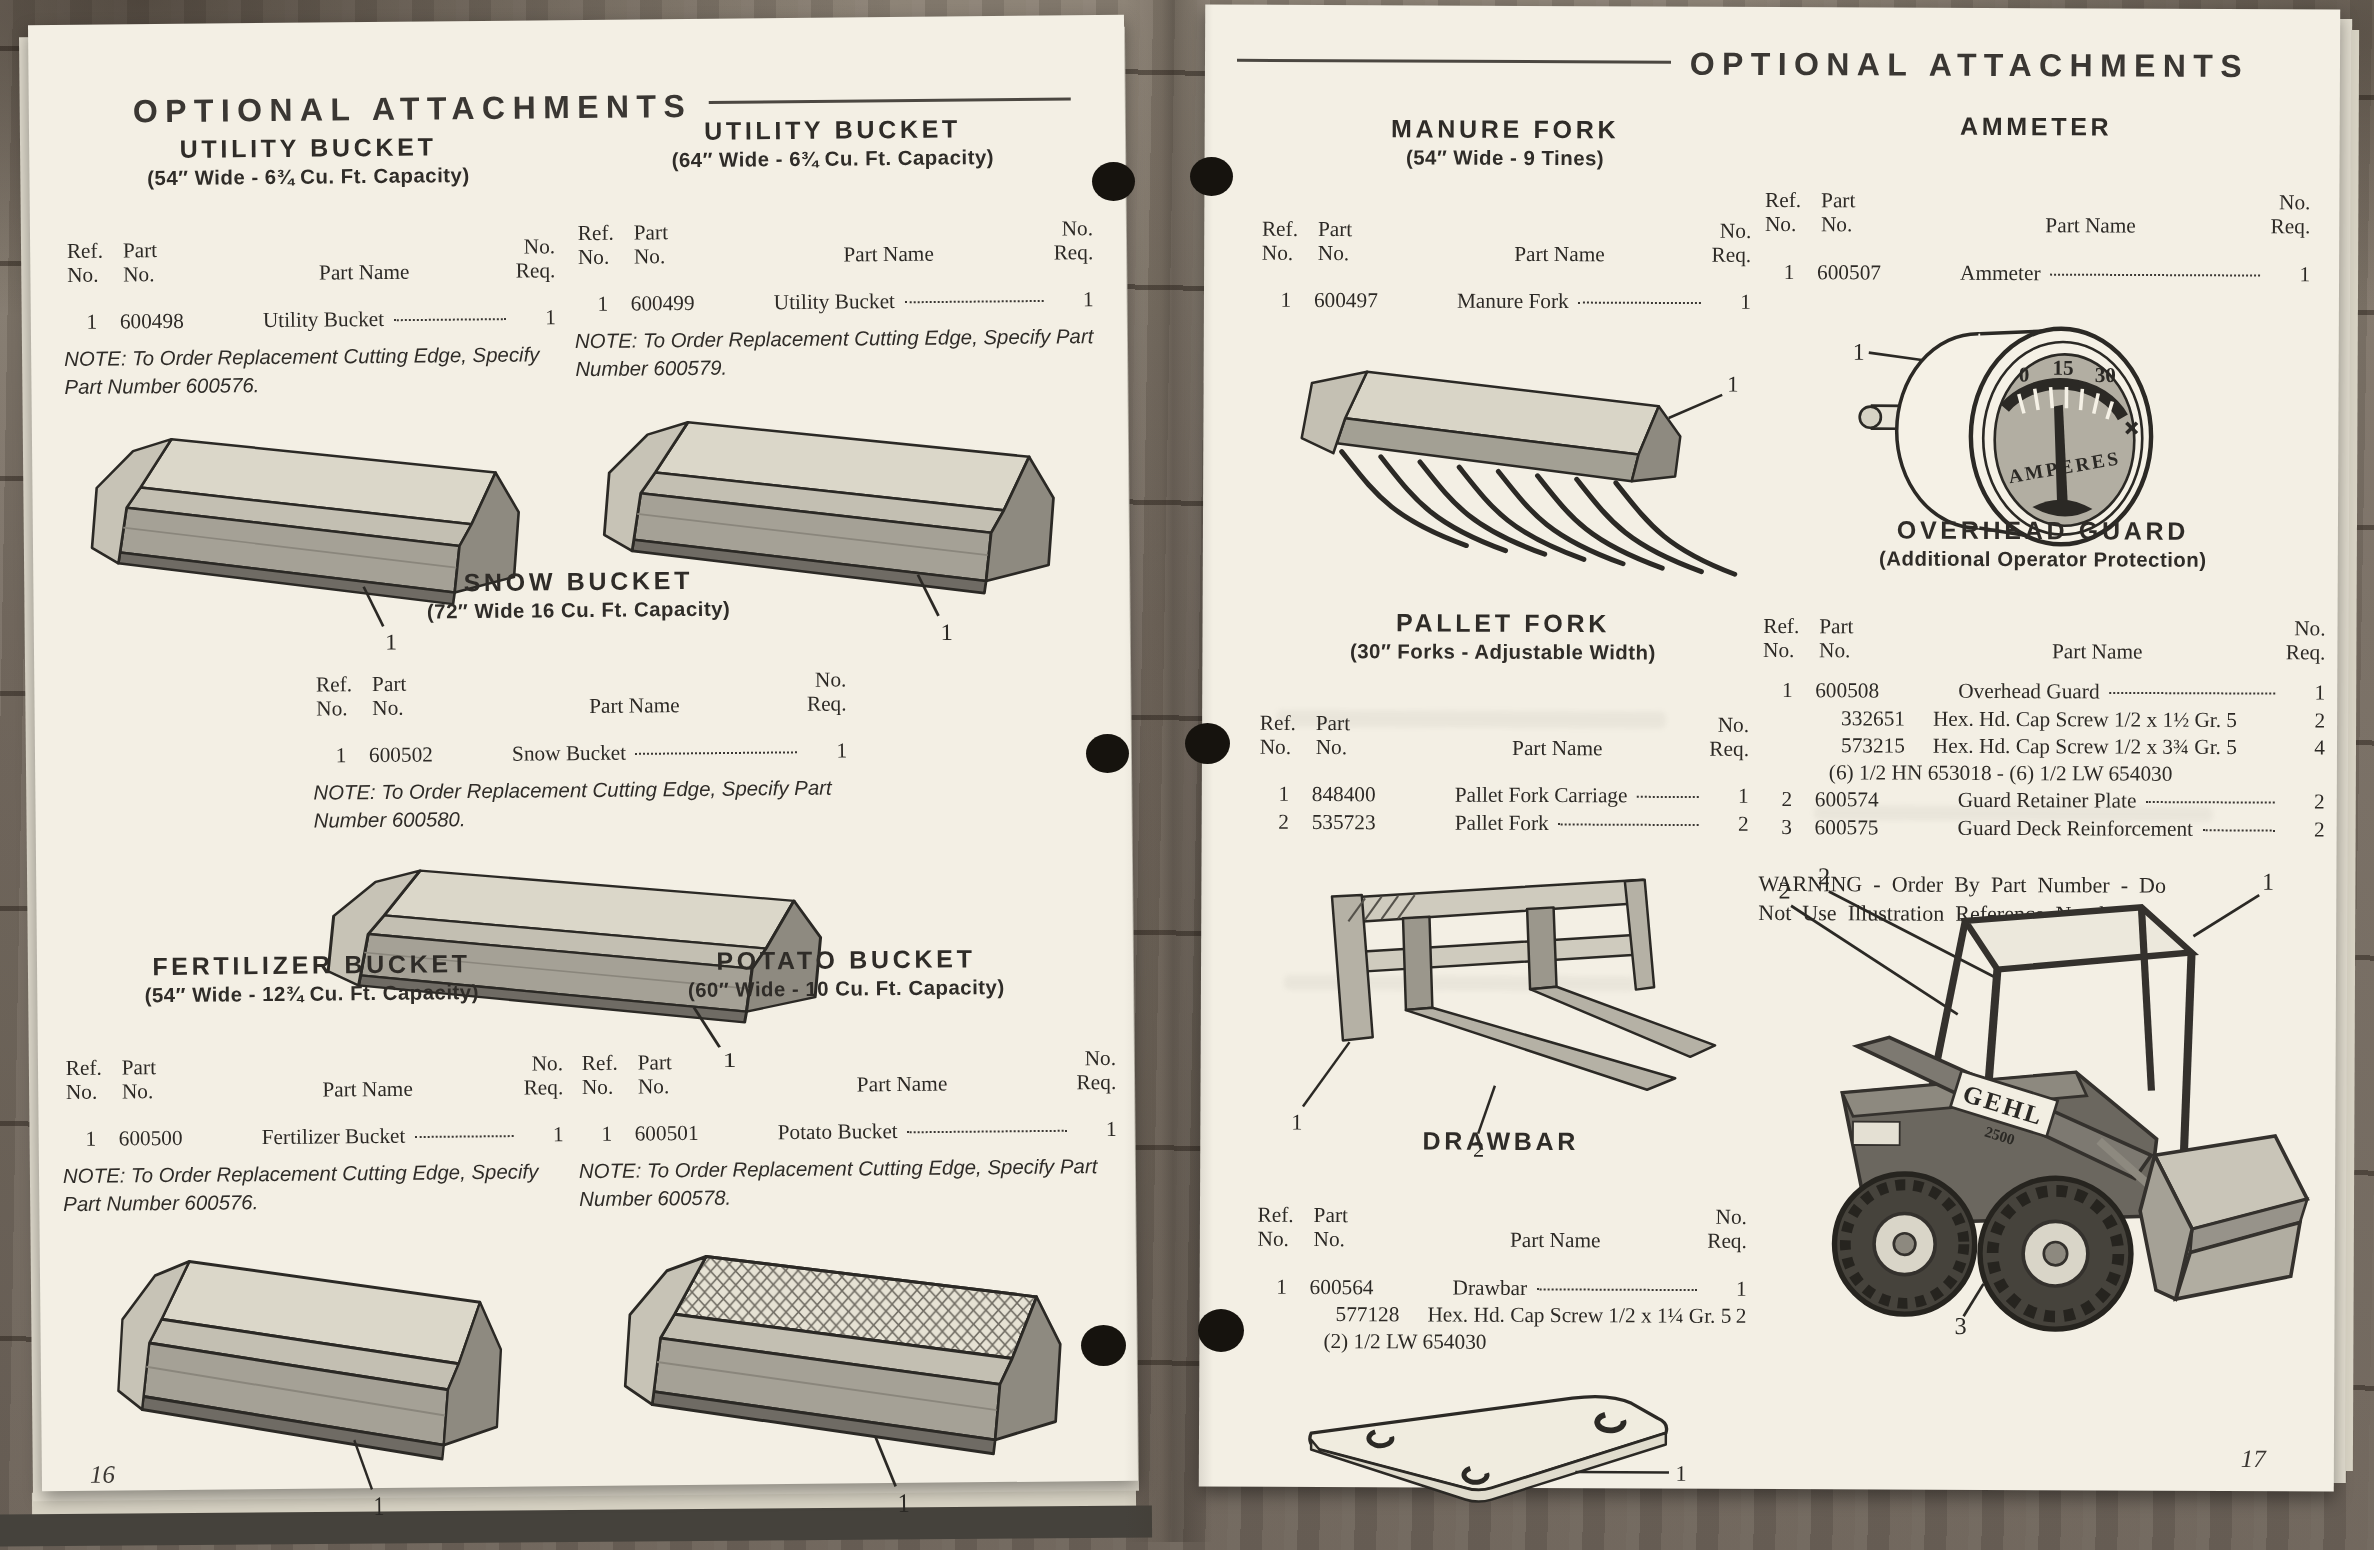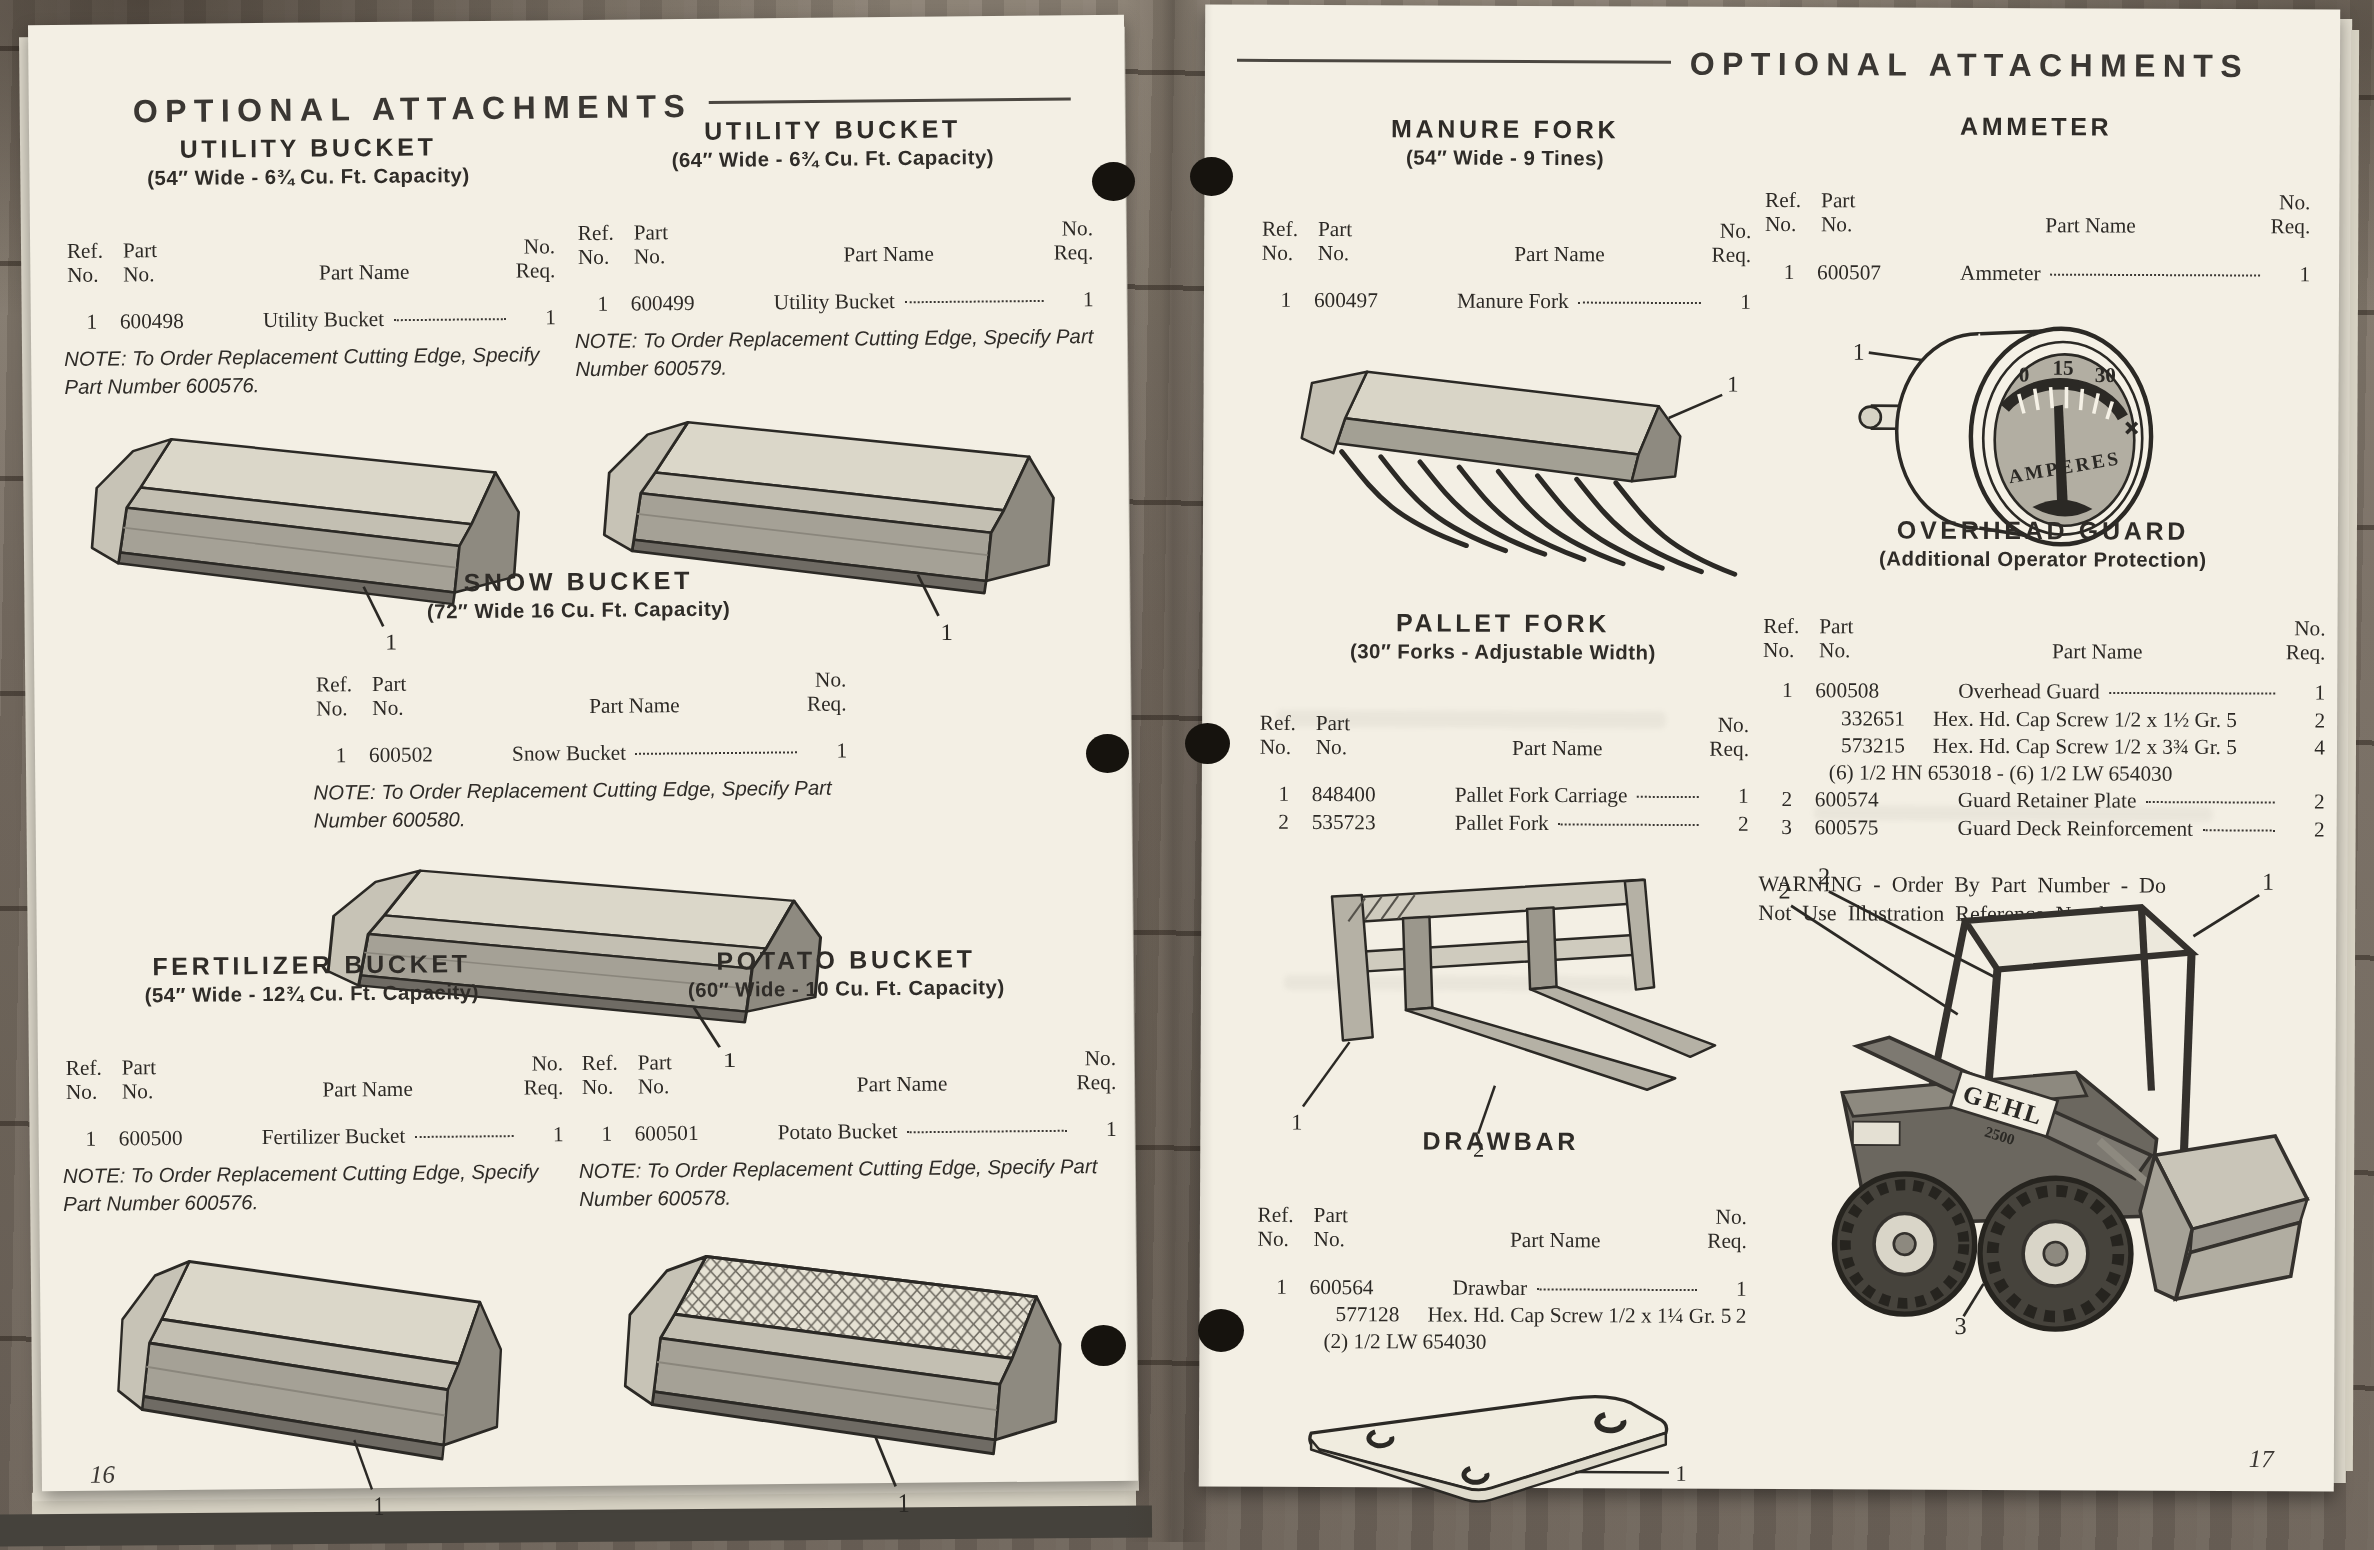--- a/index.html
+++ b/index.html
@@ -628,21 +628,21 @@
         <polygon points="428,318 562,296 598,366 470,400" fill="#c9c5b8" stroke="#34312d" stroke-width="4"></polygon>
         <polygon points="470,400 598,366 590,392 468,426" fill="#97938a" stroke="#34312d" stroke-width="3"></polygon>
         <polygon points="468,426 590,392 580,452 452,478" fill="#b1ada1" stroke="#34312d" stroke-width="4"></polygon>
         <polygon points="428,318 470,400 452,478 430,468 412,380" fill="#a5a196" stroke="#34312d" stroke-width="4"></polygon>
 
         <line x1="216" y1="498" x2="238" y2="462" stroke="#2b2925" stroke-width="3"></line>
         <text x="206" y="518" font-size="27">3</text>
       </svg>
     </div>
 
-    <div class="pagenum" style="right:60px;top:1436px;">17</div>
+    <div class="pagenum" style="right:68px;top:1436px;">17</div>
   </div>
 
   <div class="spine-shadow" style="left:1124px;top:0px;width:89px;height:1542px;"></div>
 
   <div class="hole" style="left:1092px;top:162px;width:43px;height:39px;"></div>
   <div class="hole" style="left:1086px;top:734px;width:43px;height:39px;"></div>
   <div class="hole" style="left:1081px;top:1325px;width:45px;height:41px;"></div>
   <div class="hole" style="left:1190px;top:157px;width:43px;height:39px;"></div>
   <div class="hole" style="left:1185px;top:723px;width:45px;height:41px;"></div>
   <div class="hole" style="left:1198px;top:1309px;width:46px;height:43px;"></div>

